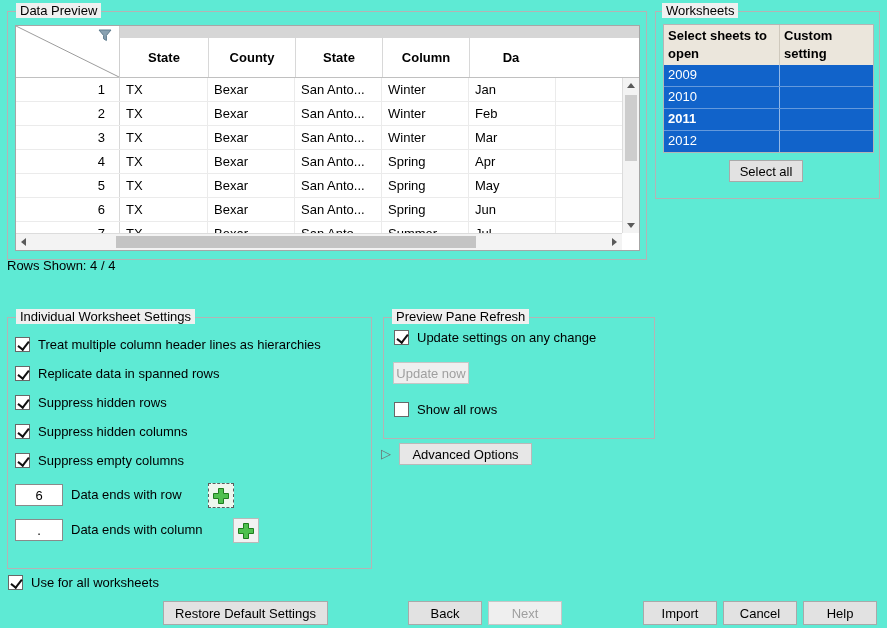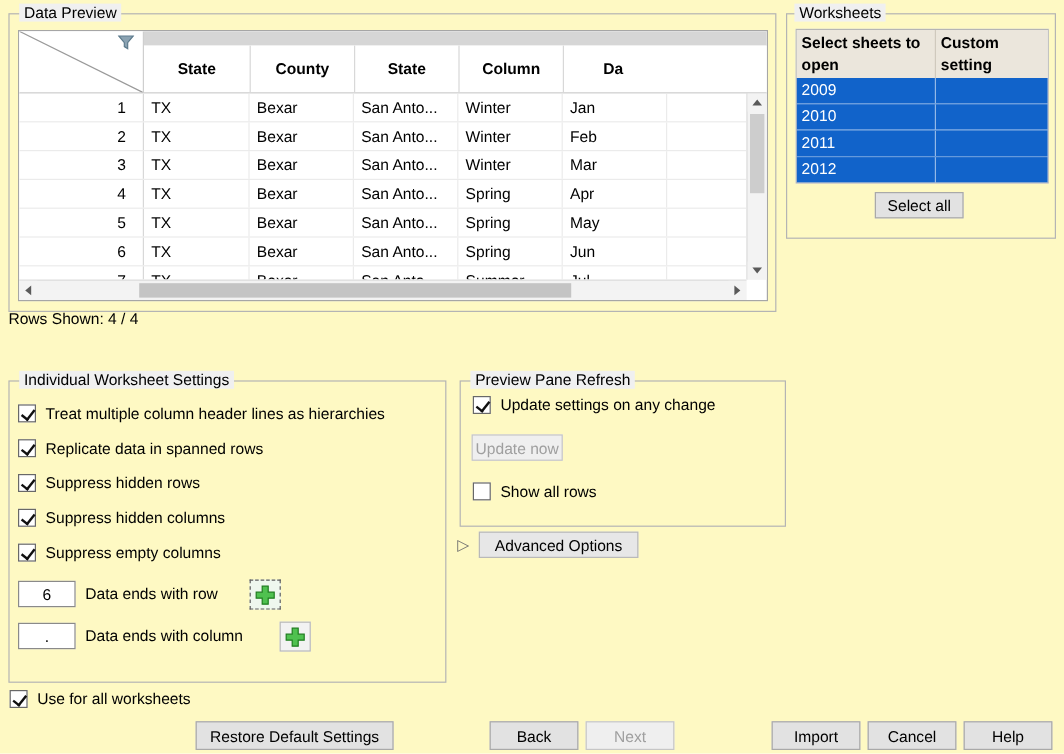--- a/index.html
+++ b/index.html
@@ -1,17 +1,17 @@
 <!DOCTYPE html>
 <html><head>
 <meta charset="utf-8">
 <style>
   html,body { margin:0; padding:0; }
   body { font-family:"Liberation Sans","DejaVu Sans",sans-serif; font-size:13px; color:#000; }
-  #window { position:relative; width:887px; height:628px; background:#fef9c3; overflow:hidden; }
+  #window { position:relative; width:887px; height:628px; background:#5eead4; overflow:hidden; }
 
   .group { position:absolute; border:1px solid #b4b4b4; box-sizing:border-box; }
   .group-label { position:absolute; top:-9px; left:8px; background:#f0f0f0; padding:0 4px; white-space:nowrap; }
 
   
   .pv-table { position:absolute; left:7px; top:13px; width:625px; height:226px; background:#fff;
               border:1px solid #a6a6a6; box-sizing:border-box; overflow:hidden; }
   .pv-corner { position:absolute; left:0; top:0; width:104px; height:52px; background:#fff;
                border-right:1px solid #cfcfcf; border-bottom:1px solid #c0c0c0; box-sizing:border-box; }
   .pv-corner svg.diag { position:absolute; left:0; top:0; width:100%; height:100%; }
@@ -210,21 +210,21 @@
       </div>
       <div id="sheet-rows">
           <div class="ws-row" style="background: rgb(17, 99, 202);">
             <div class="ws-c1">2009</div>
             <div class="ws-c2"></div>
           </div>
           <div class="ws-row" style="background: rgb(17, 99, 202);">
             <div class="ws-c1">2010</div>
             <div class="ws-c2"></div>
           </div>
-          <div class="ws-row" style="background: rgb(17, 99, 202);">
+          <div class="ws-row" style="background: rgb(17, 99, 202); font-weight: bold;">
             <div class="ws-c1">2011</div>
             <div class="ws-c2"></div>
           </div>
           <div class="ws-row" style="background: rgb(17, 99, 202);">
             <div class="ws-c1">2012</div>
             <div class="ws-c2"></div>
           </div>
         </div>
     </div>
 

